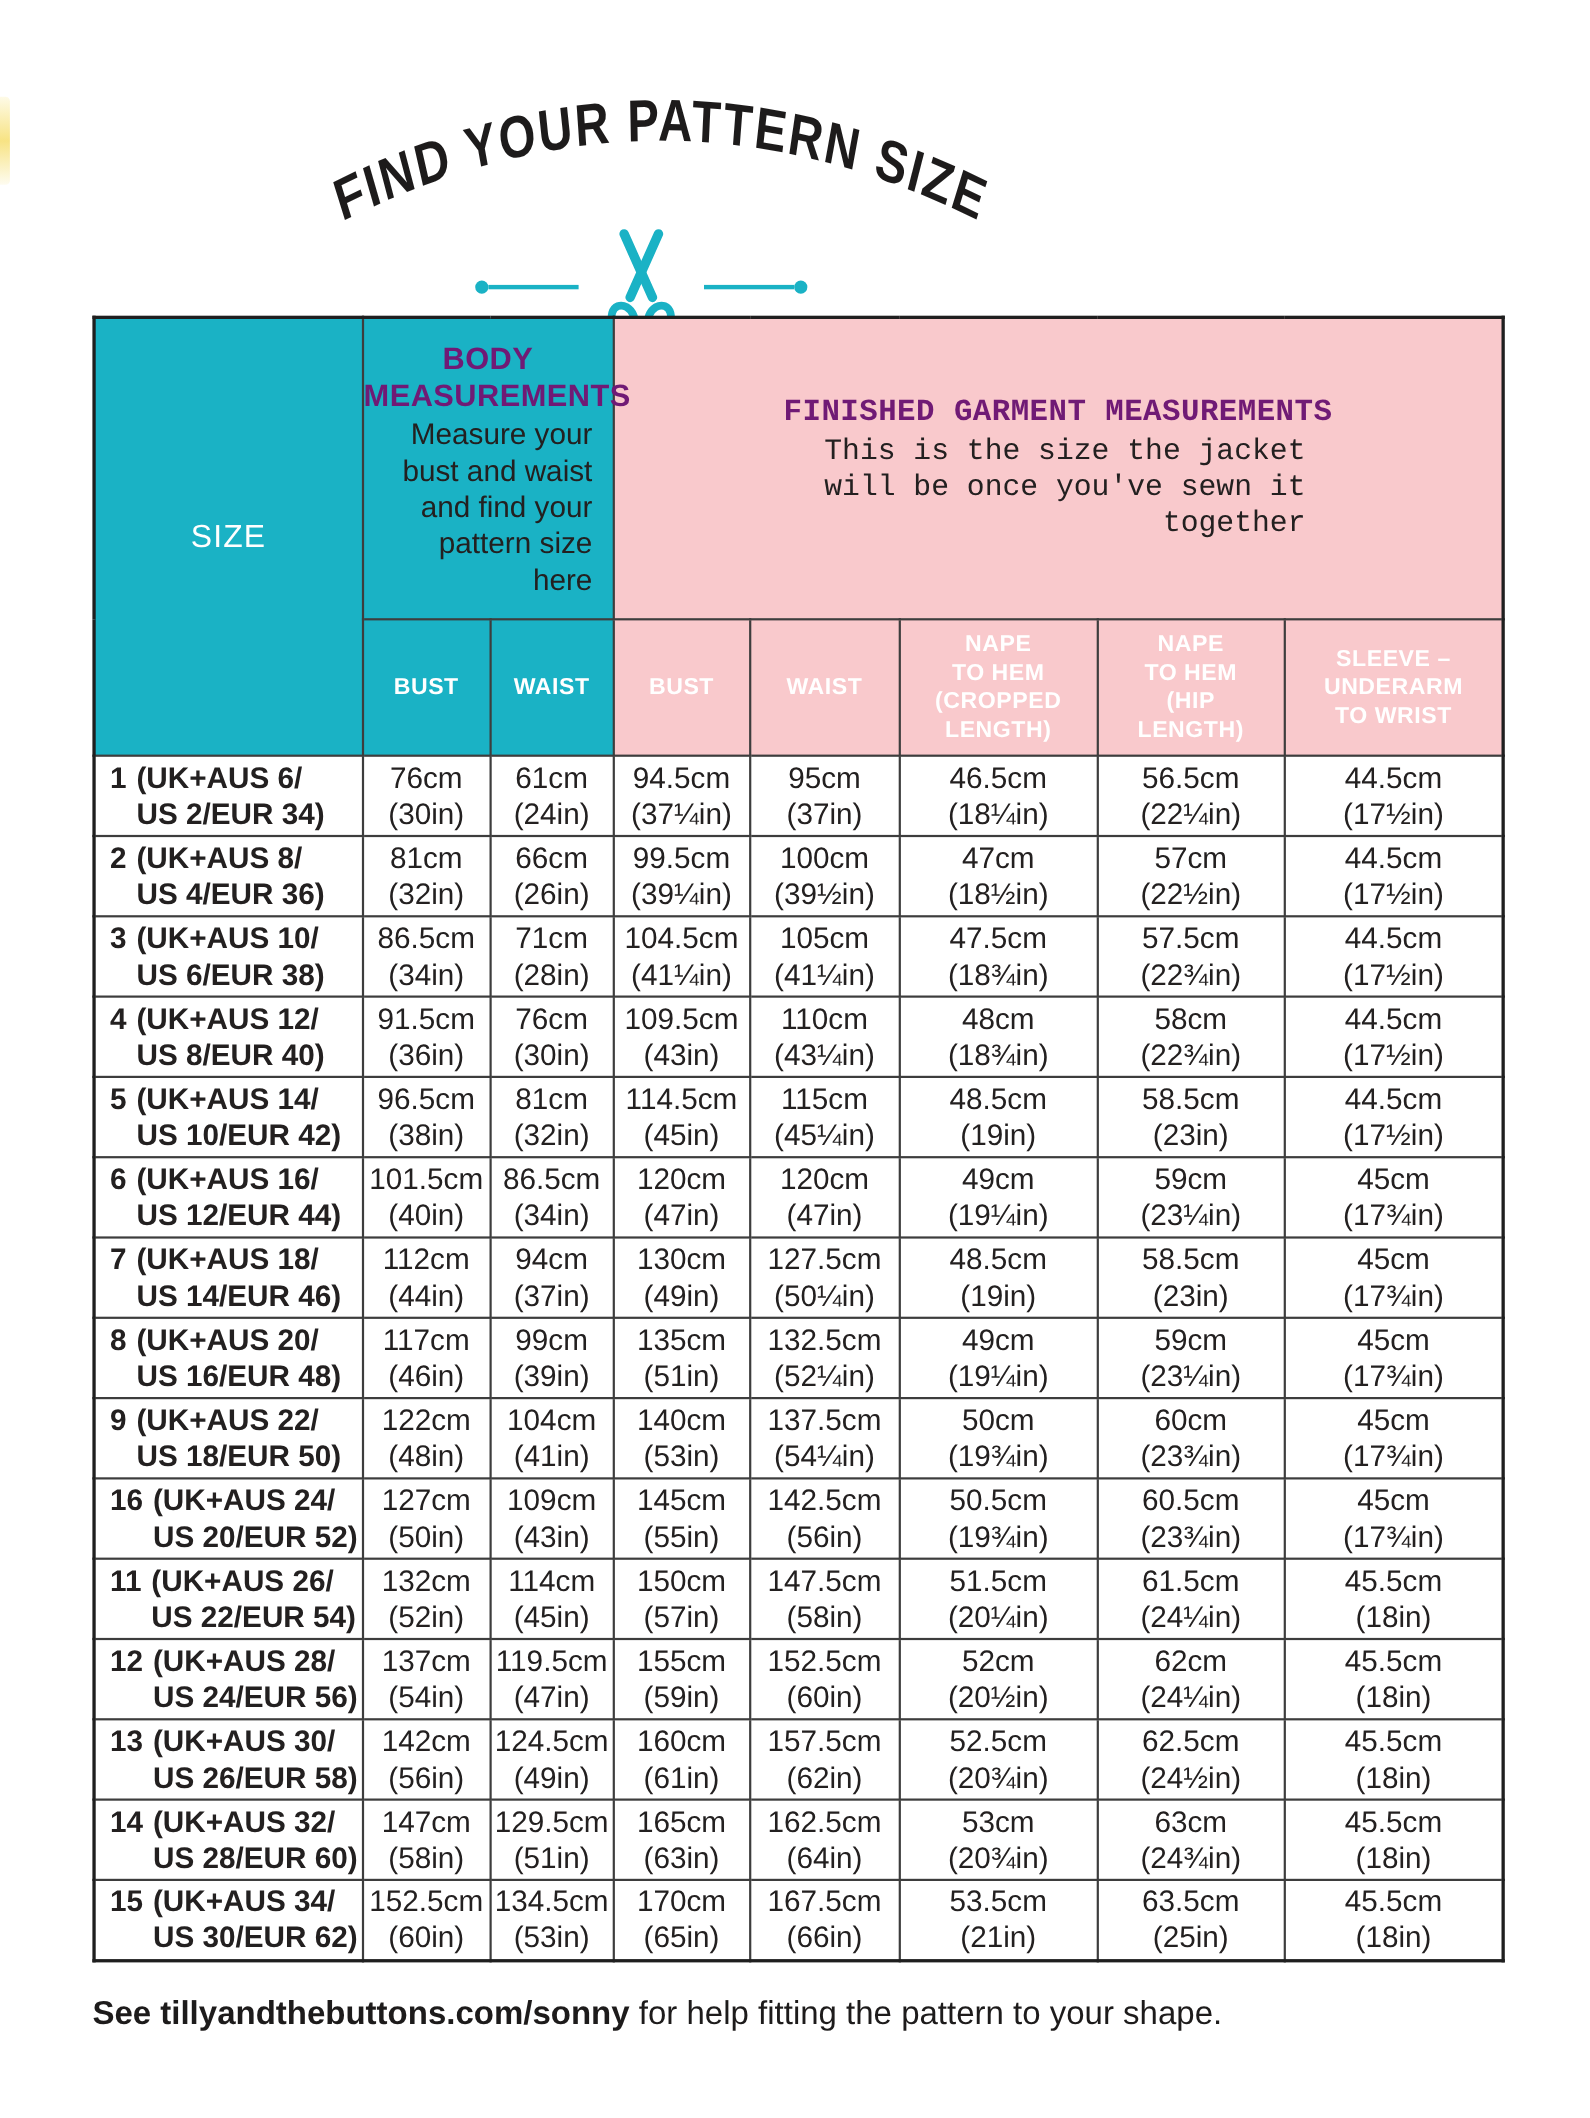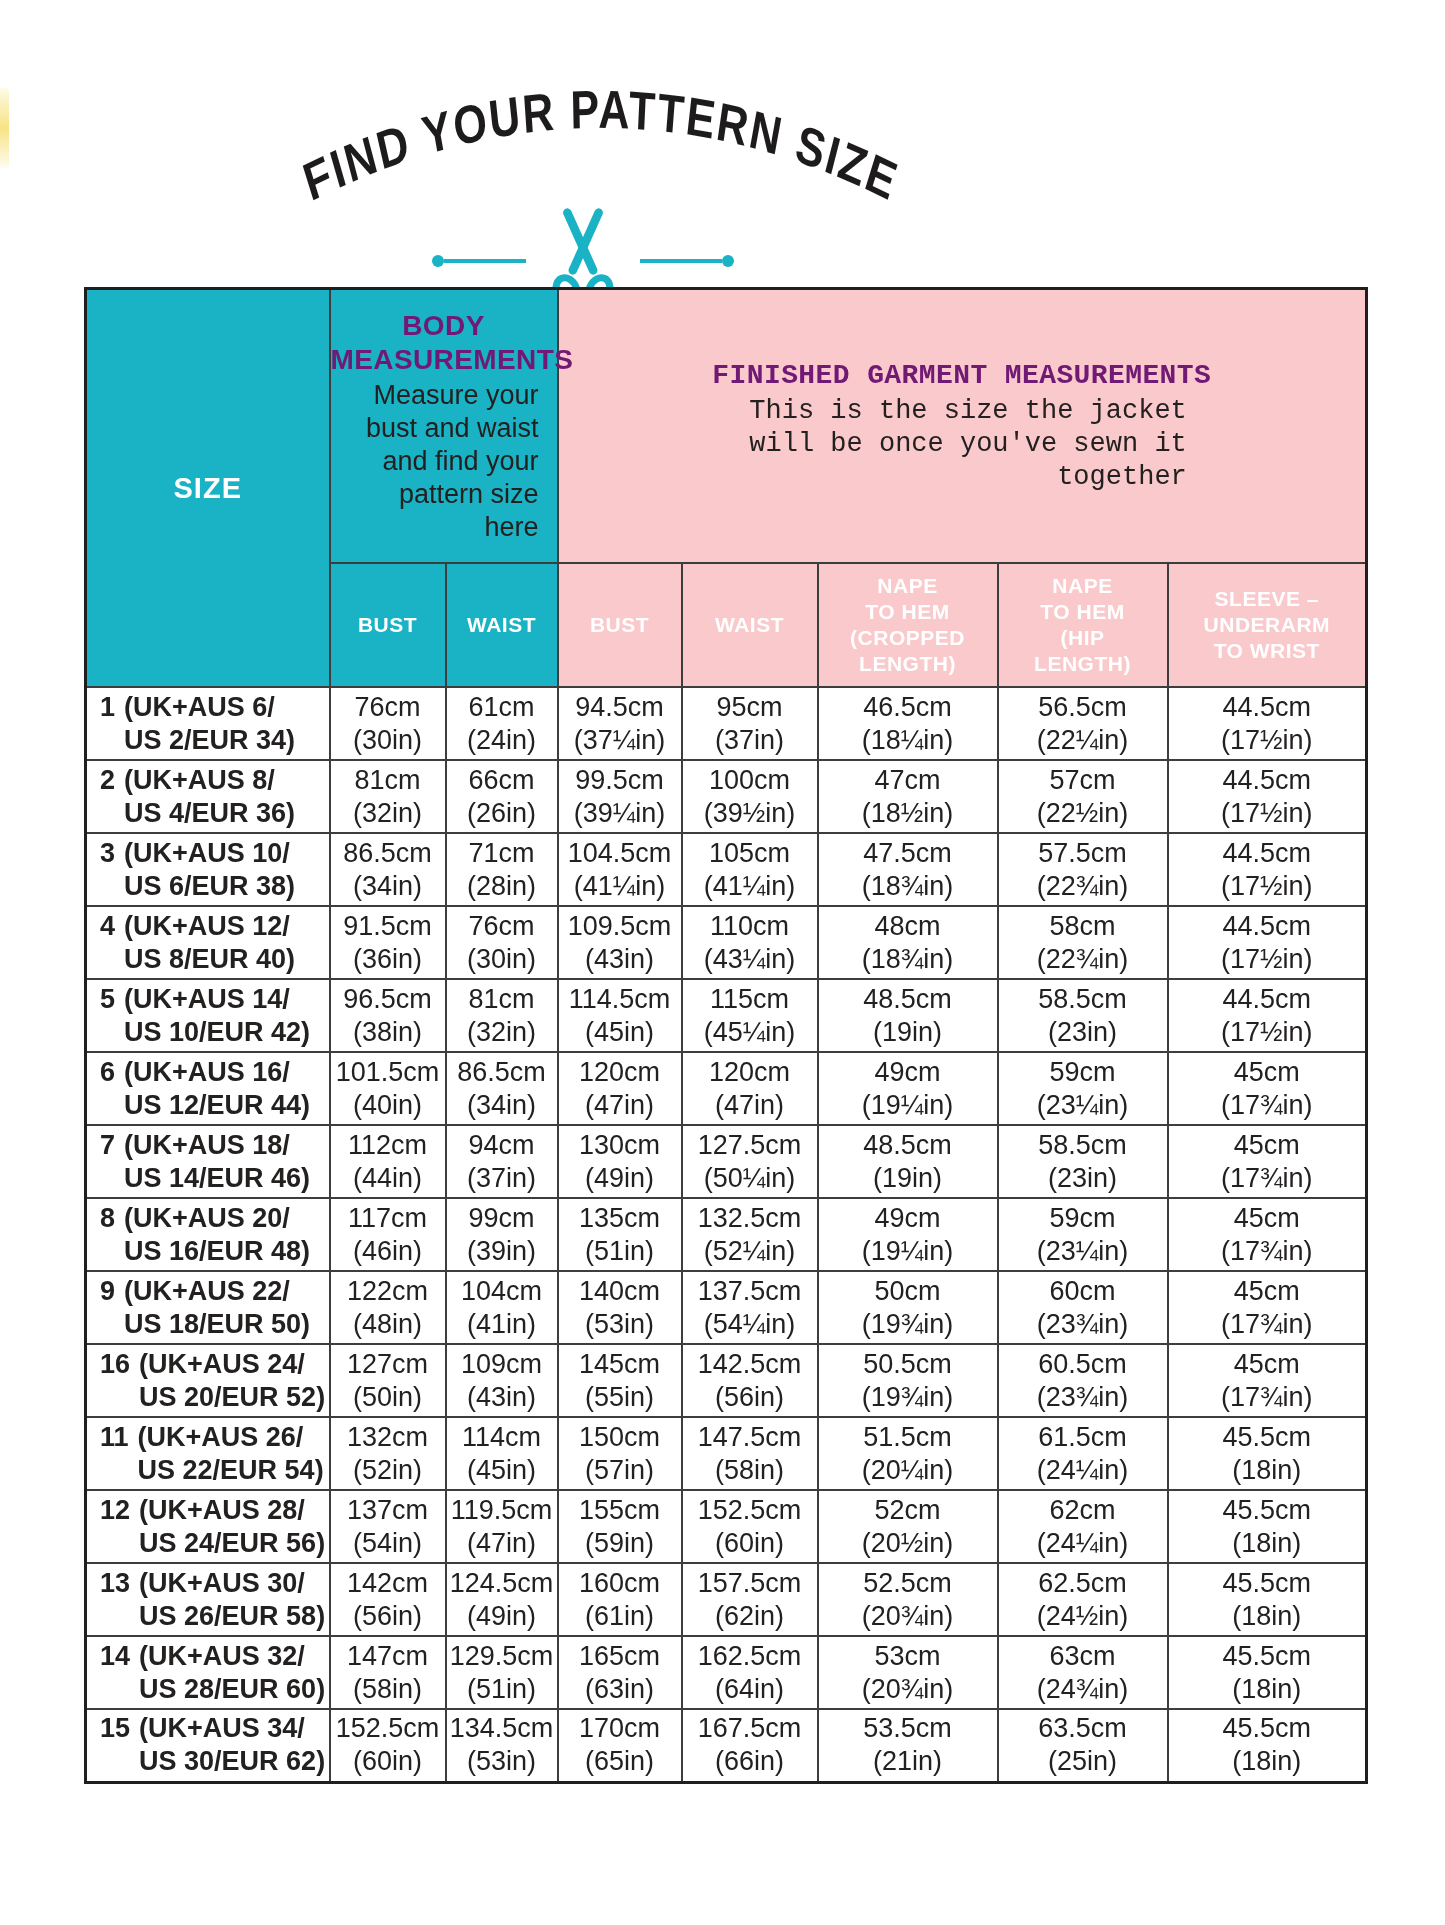--- a/index.html
+++ b/index.html
@@ -58,21 +58,21 @@
     border:2px solid var(--line);
     padding:0;
     vertical-align:middle;
   }
   .chart{border:3px solid var(--outer);}
   .teal-bg{background:var(--teal);}
   .pink-bg{background:var(--pink);}
   .head-row1 th{height:272px;}
   .head-row2 th{height:122px;}
   .size-head{
-    color:#fff;font-weight:bold;font-size:29px;letter-spacing:1px;
+    color:#fff;font-weight:normal;font-size:29px;letter-spacing:1px;
     text-align:center;vertical-align:middle;
   }
   .head-title{
     color:#701a75;font-weight:bold;font-size:28px;line-height:34px;
     letter-spacing:.4px;text-align:center;
   }
   .head-sub{
     color:var(--ink);font-size:27px;line-height:33px;font-weight:400;
     text-align:right;margin:2px auto 0;
   }
@@ -521,14 +521,17 @@
           <td class="data-cell">53.5cm
 (21in)</td>
           <td class="data-cell">63.5cm
 (25in)</td>
           <td class="data-cell">45.5cm
 (18in)</td>
         </tr>
       </tbody>
   </table>
 
+  <div class="footer">
+    <span class="bold">See tillyandthebuttons.com/sonny</span><span> for help fitting the pattern to your shape.</span>
+  </div>
 
 </div>
 
 </body></html>

